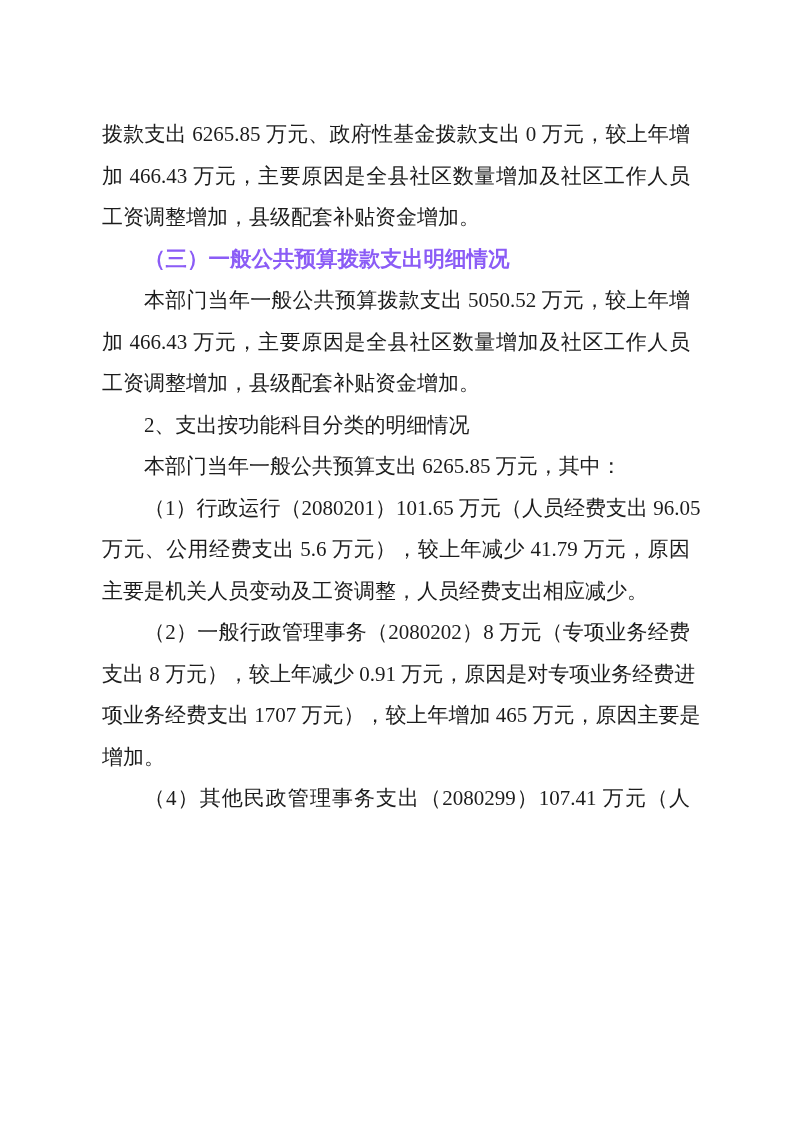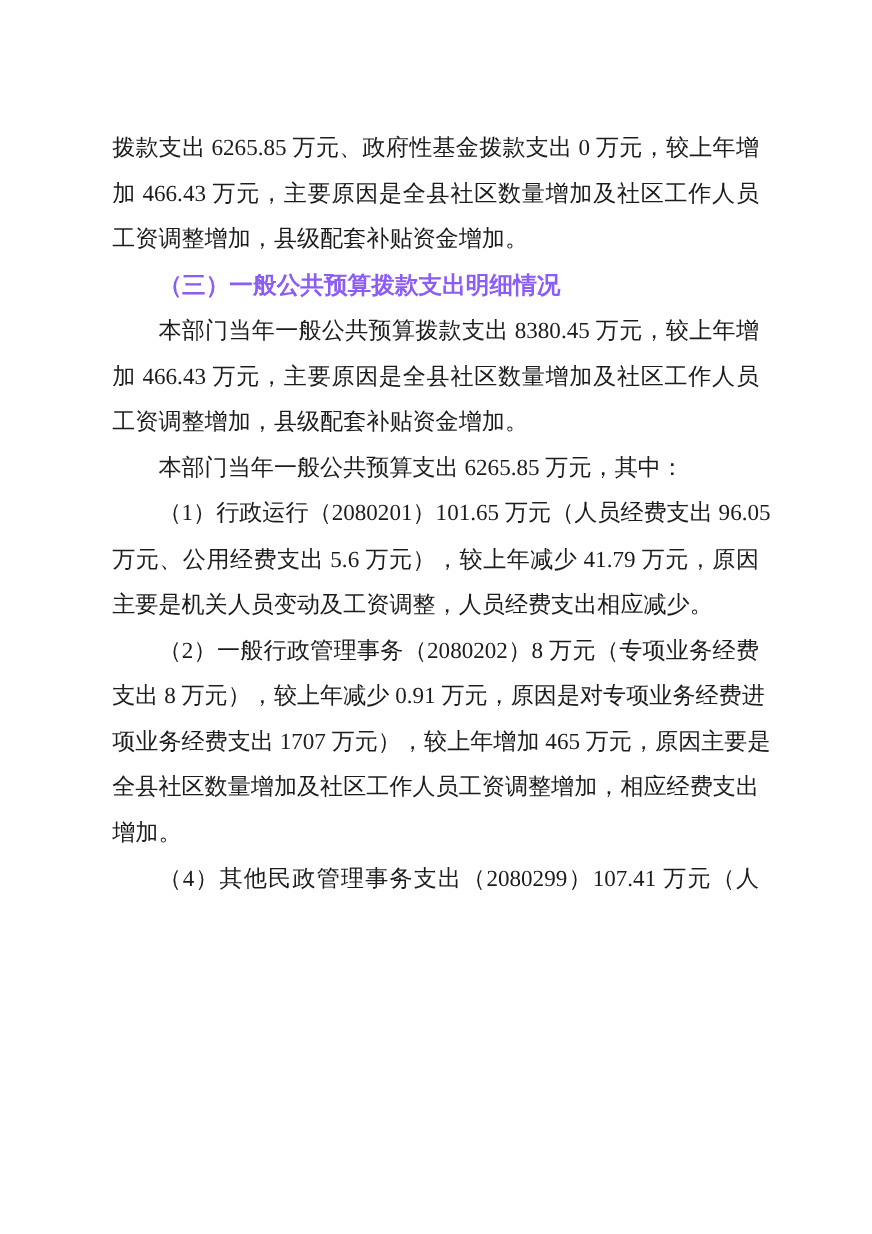--- a/index.html
+++ b/index.html
@@ -39,27 +39,27 @@
 </style>
 </head>
 <body>
 
 <div class="page">
   <div class="text-column">
       <div class="line j">拨款支出 6265.85 万元、政府性基金拨款支出 0 万元，较上年增</div>
       <div class="line j">加 466.43 万元，主要原因是全县社区数量增加及社区工作人员</div>
       <div class="line l">工资调整增加，县级配套补贴资金增加。</div>
       <div class="line heading l indent">（三）一般公共预算拨款支出明细情况</div>
-      <div class="line j indent">本部门当年一般公共预算拨款支出 8380.45 万元，较上年增</div>
+      <div class="line j indent">本部门当年一般公共预算拨款支出 5050.52 万元，较上年增</div>
       <div class="line j">加 466.43 万元，主要原因是全县社区数量增加及社区工作人员</div>
       <div class="line l">工资调整增加，县级配套补贴资金增加。</div>
+      <div class="line l indent">2、支出按功能科目分类的明细情况</div>
       <div class="line l indent">本部门当年一般公共预算支出 6265.85 万元，其中：</div>
       <div class="line j indent">（1）行政运行（2080201）101.65 万元（人员经费支出 96.05</div>
       <div class="line j">万元、公用经费支出 5.6 万元），较上年减少 41.79 万元，原因</div>
       <div class="line l">主要是机关人员变动及工资调整，人员经费支出相应减少。</div>
       <div class="line j indent">（2）一般行政管理事务（2080202）8 万元（专项业务经费</div>
       <div class="line j">支出 8 万元），较上年减少 0.91 万元，原因是对专项业务经费进</div>
       <div class="line j">项业务经费支出 1707 万元），较上年增加 465 万元，原因主要是</div>
-      <div class="line j">全县社区数量增加及社区工作人员工资调整增加，相应经费支出</div>
       <div class="line l">增加。</div>
       <div class="line j indent">（4）其他民政管理事务支出（2080299）107.41 万元（人</div>
     </div>
 </div>
 
 </body></html>

